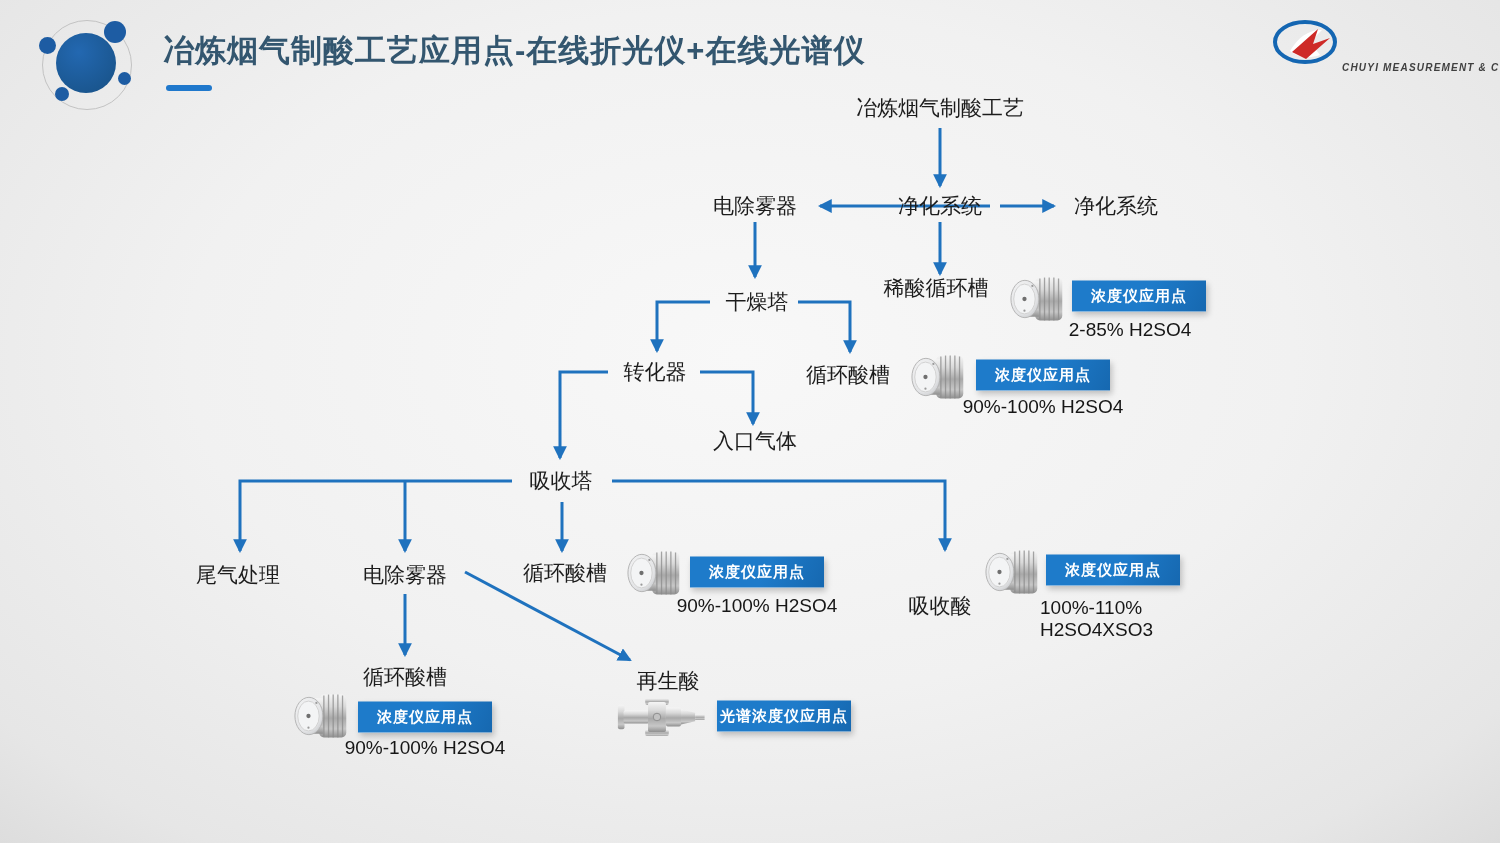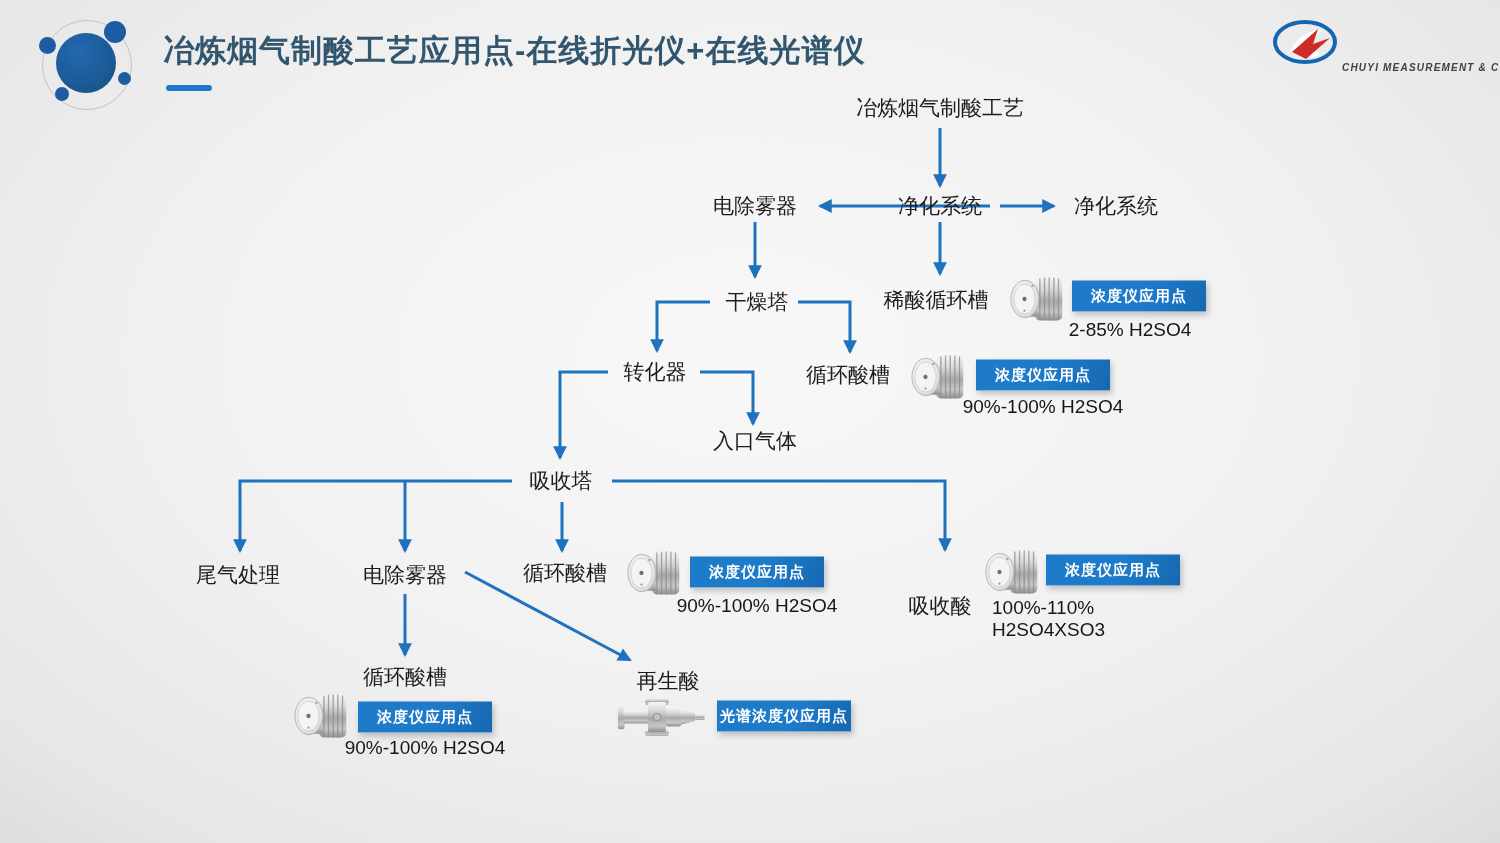--- a/index.html
+++ b/index.html
@@ -153,21 +153,21 @@
       <polyline points="562,502 562,551" class="edge" marker-end="url(#arrow)"></polyline>
       <polyline points="612,481 945,481 945,550" class="edge" marker-end="url(#arrow)"></polyline>
       <polyline points="405,594 405,655" class="edge" marker-end="url(#arrow)"></polyline>
       <polyline points="465,572 630,660" class="edge" marker-end="url(#arrow)"></polyline>
     </svg>
 
   <div class="node" style="left:940px;top:108px">冶炼烟气制酸工艺</div>
   <div class="node" style="left:940px;top:206px">净化系统</div>
   <div class="node" style="left:755px;top:206px">电除雾器</div>
   <div class="node" style="left:1116px;top:206px">净化系统</div>
-  <div class="node" style="left:936px;top:300px">稀酸循环槽</div>
+  <div class="node" style="left:936px;top:288px">稀酸循环槽</div>
   <div class="node" style="left:757px;top:302px">干燥塔</div>
   <div class="node" style="left:655px;top:372px">转化器</div>
   <div class="node" style="left:848px;top:375px">循环酸槽</div>
   <div class="node" style="left:755px;top:441px">入口气体</div>
   <div class="node" style="left:561px;top:481px">吸收塔</div>
   <div class="node" style="left:238px;top:575px">尾气处理</div>
   <div class="node" style="left:405px;top:575px">电除雾器</div>
   <div class="node" style="left:565px;top:573px">循环酸槽</div>
   <div class="node" style="left:940px;top:606px">吸收酸</div>
   <div class="node" style="left:405px;top:677px">循环酸槽</div>
@@ -195,19 +195,19 @@
   <div class="badge" style="left:1139px;top:296px">浓度仪应用点</div>
   <div class="badge" style="left:1043px;top:375px">浓度仪应用点</div>
   <div class="badge" style="left:757px;top:572px">浓度仪应用点</div>
   <div class="badge" style="left:1113px;top:570px">浓度仪应用点</div>
   <div class="badge" style="left:425px;top:717px">浓度仪应用点</div>
   <div class="badge" style="left:784px;top:716px">光谱浓度仪应用点</div>
 
   <div class="range" style="left:1130px;top:330px">2-85% H2SO4</div>
   <div class="range" style="left:1043px;top:407px">90%-100% H2SO4</div>
   <div class="range" style="left:757px;top:606px">90%-100% H2SO4</div>
-  <div class="range-block" style="left:992px;top:597px">
+  <div class="range-block" style="left:1040px;top:597px">
     <div>100%-110%</div>
     <div>H2SO4XSO3</div>
   </div>
   <div class="range" style="left:425px;top:748px">90%-100% H2SO4</div>
 
 </div>
 
 </body></html>

